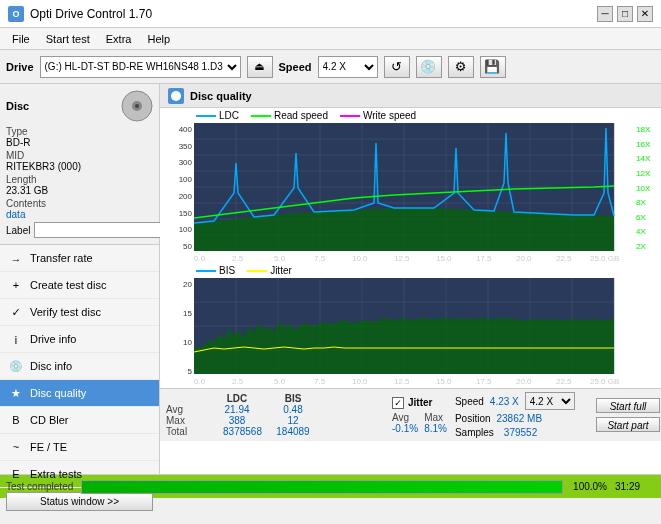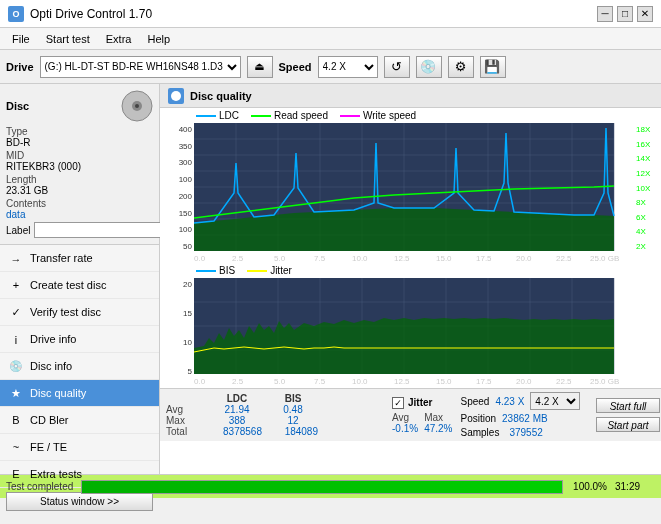--- a/index.html
+++ b/index.html
@@ -53,21 +53,21 @@
     .content-area { flex: 1; background: #fff; display: flex; flex-direction: column; }
     .content-header { background: #e8e8e8; border-bottom: 1px solid #ccc; display: flex; align-items: center; padding: 3px 8px; gap: 6px; height: 24px; }
     .content-header-icon { width: 16px; height: 16px; background: #4a90d9; border-radius: 2px; display: flex; align-items: center; justify-content: center; }
     .content-header-title { font-size: 11px; font-weight: bold; }
 
     
     .legend { display: flex; gap: 12px; align-items: center; margin-bottom: 2px; font-size: 10px; }
     .legend-item { display: flex; align-items: center; gap: 3px; }
 
     
-    .progress-section { background: #bef264; border-top: 1px solid #ccc; display: flex; align-items: center; padding: 2px 6px; height: 24px; gap: 8px; }
+    .progress-section { background: #84cc16; border-top: 1px solid #ccc; display: flex; align-items: center; padding: 2px 6px; height: 24px; gap: 8px; }
     .progress-label { font-size: 10px; color: #333; }
     .progress-bar-container { flex: 1; height: 14px; background: #ddd; border: 1px solid #999; }
     .progress-bar-fill { height: 100%; background: linear-gradient(to right, #00b000, #00d000); width: 100%; }
     .progress-pct { font-size: 10px; min-width: 36px; text-align: right; }
     .progress-time { font-size: 10px; min-width: 40px; }
 
     .start-btn { padding: 2px 8px; background: linear-gradient(to bottom, #fff, #ddd); border: 1px solid #999; cursor: pointer; font-size: 10px; min-width: 64px; height: 15px; font-style: italic; }
 
     svg { display: block; }
   </style>
@@ -348,39 +348,39 @@
         <div style="color:#0060c0;text-align:center;">0.48</div>
         <div></div>
 
         <div style="color:#444;">Max</div>
         <div style="color:#0060c0;text-align:center;">388</div>
         <div style="color:#0060c0;text-align:center;">12</div>
         <div></div>
 
         <div style="color:#444;">Total</div>
         <div style="color:#0060c0;text-align:right;">8378568</div>
-        <div style="color:#0060c0;text-align:right;">184089</div>
+        <div style="color:#0060c0;text-align:center;">184089</div>
         <div></div>
       </div>
 
       <div style="display:flex; flex-direction:column; gap:3px;">
         <div style="display:flex; align-items:center; gap:4px;">
           <div style="width:12px;height:12px;border:1px solid #666;background:white;display:flex;align-items:center;justify-content:center;">
             <span style="font-size:9px;">✓</span>
           </div>
           <span style="font-weight:bold;">Jitter</span>
         </div>
         <div style="display:flex; gap:6px;">
           <div>
             <div style="color:#444;">Avg</div>
             <div style="color:#0060c0;">-0.1%</div>
           </div>
           <div>
             <div style="color:#444;">Max</div>
-            <div style="color:#0060c0;">47.2%</div>
+            <div style="color:#0060c0;">8.1%</div>
           </div>
         </div>
       </div>
 
       <div style="display:flex; flex-direction:column; gap:3px;">
         <div style="display:flex; gap:6px; align-items:center;">
           <span>Speed</span>
           <span style="color:#0060c0;">4.23 X</span>
           <select style="height:18px;font-size:10px;border:1px solid #999;width:50px;">
             <option>4.2 X</option>

